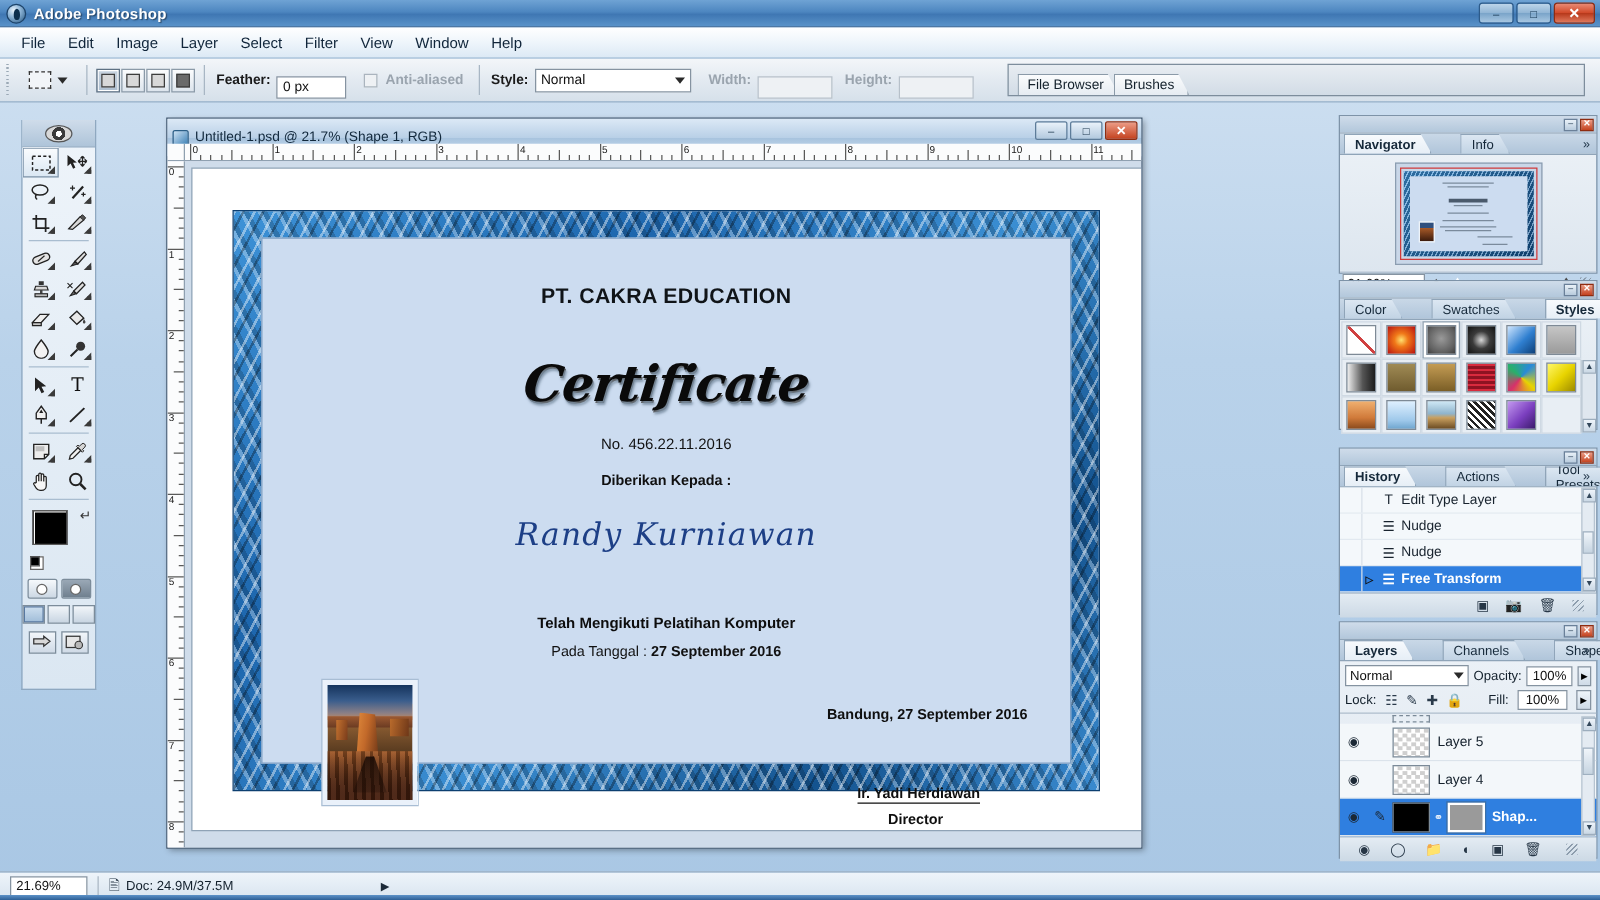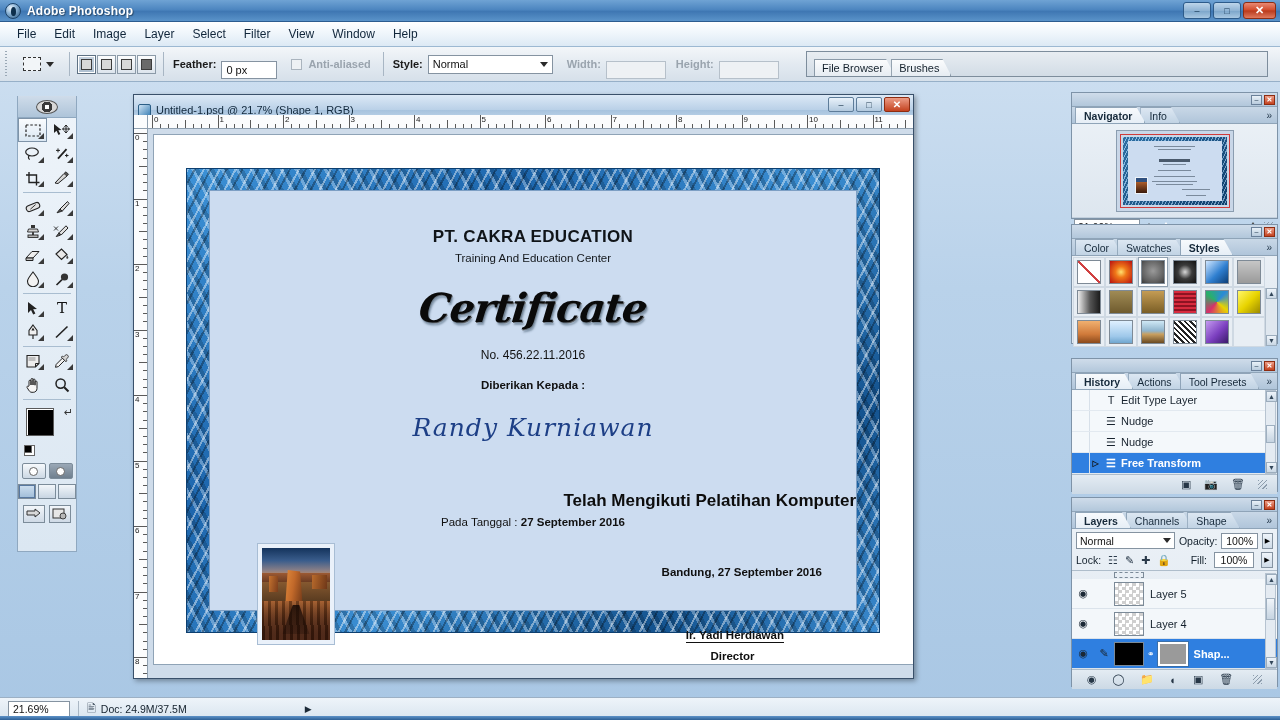--- a/index.html
+++ b/index.html
@@ -272,22 +272,22 @@
   .cert-name{
     position:absolute;left:0;right:0;top:222px;text-align:center;
     font-family:"DejaVu Serif", serif;font-style:italic;
     font-size:25px;color:#1d3f86;letter-spacing:1px;
   }
   .cert-birth{
     position:absolute;left:0;right:0;top:266px;text-align:center;
     font-size:11.5px;color:#111;
   }
   .cert-course{
-    position:absolute;left:0;right:0;top:300px;text-align:right;
-    font-size:17px;font-weight:bold;color:#0d0d0d;
+    position:absolute;left:0;right:0;top:300px;text-align:center;
+    font-size:12px;font-weight:bold;color:#0d0d0d;
   }
   .cert-date{
     position:absolute;left:0;right:0;top:325px;text-align:center;
     font-size:11.5px;color:#111;
   }
   .cert-date b{font-weight:bold;}
   .cert-place{
     position:absolute;right:34px;top:375px;text-align:center;
     font-size:11.5px;font-weight:bold;color:#0f0f0f;
   }
@@ -339,21 +339,21 @@
     height:14px;
     background:linear-gradient(180deg,#cfdcea,#b2c7db);
     border-bottom:1px solid #8fa4b8;
     display:flex;align-items:center;justify-content:flex-end;gap:2px;padding-right:2px;
   }
   .pt-btn{width:11px;height:10px;border:1px solid #6a8099;background:linear-gradient(180deg,#e9f1f8,#b8cbdd);font-size:7px;line-height:8px;text-align:center;color:#20394f;}
   .pt-btn.close{background:linear-gradient(180deg,#ed9c86,#c4421f);border-color:#8e2c11;color:#fff;font-weight:bold;}
   .pal-tabs{
     height:17px;display:flex;align-items:flex-end;padding-left:3px;
     background:linear-gradient(180deg,#c9d8e7,#b0c5da);
-    border-bottom:1px solid #8fa4b8;position:relative;
+    border-bottom:1px solid #8fa4b8;position:relative;gap:28px;
   }
   .pal-tab{
     height:16px;padding:0 12px 0 8px;margin-right:-5px;
     background:linear-gradient(180deg,#dce7f2,#c1d3e4);
     border:1px solid #8fa4b8;border-bottom:none;
     font-size:10.5px;color:#16293a;display:flex;align-items:center;
     clip-path: polygon(0 0, calc(100% - 9px) 0, 100% 100%, 0 100%);
   }
   .pal-tab.active{
     background:linear-gradient(180deg,#f7fafd,#e6eef6);
@@ -913,21 +913,20 @@
         <div class="rv-lbl" style="top: 529px;">8</div>
         <div class="rv-tick" style="top: 536.188px; width: 5px; left: 9px;"></div>
         <div class="rv-tick" style="top: 544.375px; width: 5px; left: 9px;"></div>
       </div>
 
     <div class="canvas-area">
       <div class="paper">
         <div class="cert-border">
           <div class="cert-inner">
             <div class="cert-org">PT. CAKRA EDUCATION</div>
-            <div class="cert-sub">Training And Education Center</div>
             <div class="cert-word">Certificate</div>
             <div class="cert-no">No. 456.22.11.2016</div>
             <div class="cert-given">Diberikan Kepada :</div>
             <div class="cert-name">Randy Kurniawan</div>
             <div class="cert-course">Telah Mengikuti Pelatihan Komputer</div>
             <div class="cert-date"><span>Pada Tanggal : </span><b>27 September 2016</b></div>
             <div class="cert-place">Bandung, 27 September 2016</div>
             <div class="cert-signer">Ir. Yadi Herdiawan</div>
             <div class="cert-role">Director</div>
             <div class="cert-photo">

